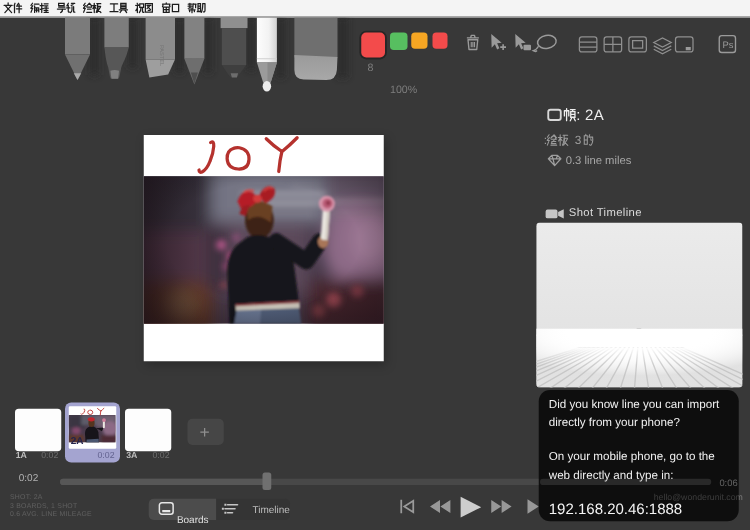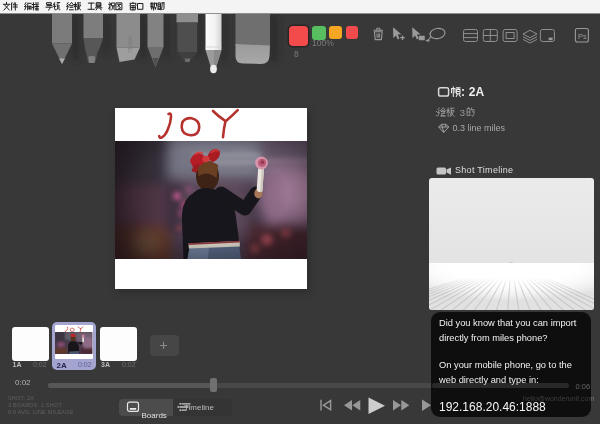--- a/index.html
+++ b/index.html
@@ -106,21 +106,21 @@
 <ellipse cx="213.5" cy="55" rx="3.4" ry="4.2" fill="#ececec"></ellipse>
 <rect x="235.5" y="0" width="34.5" height="32" fill="#6f6f6f"></rect>
 <path d="M235.5,30 L270,31.5 L269.5,42 Q269,50 261,50 L243.5,49.5 Q235.5,49.8 235.5,42 Z" fill="url(#erb)"></path>
   </svg>
 
 <div class="abs" style="left:289px;top:26px;width:19px;height:19.5px;background:#f34b4b;border-radius:4px;box-shadow:0 0 0 1.5px #262626"></div>
 <div class="abs" style="left:312px;top:26px;width:13.5px;height:13.5px;background:#57bf60;border-radius:3px"></div>
 <div class="abs" style="left:329px;top:26px;width:13px;height:13px;background:#f6a623;border-radius:3px"></div>
 <div class="abs" style="left:345.5px;top:26px;width:12.5px;height:13px;background:#f34b4b;border-radius:3px"></div>
 <div class="abs" style="left:294px;top:49px;font-size:8.5px;color:#7d7d7d">8</div>
-<div class="abs" style="left:312px;top:38px;font-size:8.5px;color:#7d7d7d">100%</div>
+<div class="abs" style="left:312px;top:66px;font-size:8.5px;color:#7d7d7d">100%</div>
 
 <svg class="abs" style="left:360px;top:24px" width="240" height="22" id="tbicons">
     <g stroke="#9a9a9a" fill="none" stroke-width="1.1" stroke-linejoin="round">
 <path d="M13.5,6.3 H23.1 M16.6,6 L17,4.3 H19.6 L20,6 M14.4,7.8 L15.2,15.6 H21.4 L22.2,7.8 Z"></path>
 <path d="M17,9.5 V13.8 M18.3,9.5 V13.8 M19.6,9.5 V13.8" stroke-width="0.9"></path>
 </g>
 <path d="M33,3.2 L33.3,14.2 L35.9,11.4 L37.7,15.5 L39.5,14.6 L37.7,10.6 L41.3,10.2 Z" fill="#9a9a9a"></path>
 <path d="M40.2,13.7 H44.8 M42.5,11.4 V16" stroke="#9a9a9a" stroke-width="1.3" fill="none"></path>
 <path d="M52.2,3.2 L52.5,14.2 L55.1,11.4 L56.9,15.5 L58.7,14.6 L56.9,10.6 L60.5,10.2 Z" fill="#9a9a9a"></path>
 <rect x="58.8" y="11.8" width="6" height="4.4" rx="0.8" fill="#9a9a9a"></rect>
@@ -245,21 +245,21 @@
 <g transform="translate(9.3,21.5) scale(1.15)">
       <path d="M1.6,0.3 V7.7 M0.3,2.2 H3 M1.6,2.5 L0.5,4.6 M1.7,2.5 L2.9,4.4 M3.6,0.6 H6.8 M4.4,0.6 C4.4,3.4 4,6 3.2,7.6 M4.6,2.7 H6.7 M4.7,2.9 L4.4,5.2 L6.9,7.7 M6.6,3.2 L4,7.5" fill="none" stroke="#9a9a9a" stroke-width="0.75" stroke-linecap="round"></path>
     </g>
 <g transform="translate(29.5,21.5) scale(1.15)">
       <path d="M0.8,0.9 H2.9 V6.9 H0.8 Z M0.8,3.9 H2.9 M1.85,0 V0.9 M4.6,0.2 L4,1.8 M4,1.9 H6.6 C6.9,4.3 6.5,6.3 5.5,7.5 C5,7.7 4.6,7.6 4.5,7 M5.3,3 L5.6,4.2" fill="none" stroke="#9a9a9a" stroke-width="0.75" stroke-linecap="round"></path>
     </g>
 <g stroke="#9e9e9e" stroke-width="1" fill="none" stroke-linejoin="round">
 <path d="M1.7,41 L4.4,38.3 H9 L11.7,41 L6.7,46.5 Z M1.7,41 H11.7 M4.4,38.3 L5.4,41 L6.7,46.5 M9,38.3 L8,41"></path>
 </g>
   </svg>
-<div class="abs" style="left:461px;top:85px;font-size:12px;font-weight:bold;color:#efefef;letter-spacing:0.2px">: 2A</div>
+<div class="abs" style="left:461px;top:85px;font-size:12px;font-weight:normal;color:#efefef;letter-spacing:0.2px">: 2A</div>
 <div class="abs" style="left:435px;top:106.5px;font-size:9.5px;color:#9a9a9a">: 2 <span style="display:inline-block;width:9px"></span> 3</div>
 <div class="abs" style="left:452.5px;top:122.5px;font-size:9px;color:#a8a8a8">0.3 line miles</div>
 <svg class="abs" style="left:436px;top:166px" width="16" height="10" id="camicon">
     <rect x="0.5" y="1.6" width="9.5" height="7" rx="1.5" fill="#c6c6c6"></rect>
 <path d="M10.5,3.6 L15,1.4 V8.8 L10.5,6.6 Z" fill="#c6c6c6"></path>
   </svg>
 <div class="abs" style="left:455px;top:165px;font-size:9px;color:#dedede;letter-spacing:0.3px">Shot Timeline</div>
 <svg class="abs" style="left:429px;top:178px" width="165" height="132" id="shotgen">
     <defs>
 <clipPath id="sgclip">
@@ -346,21 +346,21 @@
 <path d="M14.3,19.5 L23.9,19 L24.1,22 L14.1,22 Z" fill="#4a5670"></path>
 </g>
   </svg>
 <svg class="abs" style="left:60px;top:325.5px" width="28" height="7" id="minijoy">
     <g fill="none" stroke="#c04440" stroke-width="0.8" stroke-linecap="round">
 <path d="M7.2,1.2 Q8,1 7.8,2.4 Q7.5,4 6,5.2 Q5,5.8 4.8,5.2"></path>
 <path d="M11.5,2.2 Q10,2.6 10.2,4 Q10.4,5.6 12.3,5.6 Q14.2,5.5 14.2,3.8 Q14.2,2.2 12.3,2"></path>
 <path d="M18,0.8 Q19.3,2 20.6,2.8 M23.2,0.6 Q22,1.8 20.7,2.8 M20.7,2.7 Q20.3,4.3 20.2,6"></path>
 </g>
   </svg>
-<div class="abs" style="left:56.5px;top:361px;font-size:8px;font-weight:bold;color:#24244d">2A</div>
+<div class="abs" style="left:56.5px;top:348px;font-size:8px;font-weight:bold;color:#24244d">2A</div>
 <div class="abs" style="left:78px;top:360.5px;font-size:7px;color:#62628f">0:02</div>
 <div class="abs" style="left:100px;top:326.5px;width:37px;height:34px;background:#fdfdfd;border-radius:3px"></div>
 <div class="abs" style="left:101px;top:360.5px;font-size:7px;font-weight:bold;color:#bdbdbd">3A</div>
 <div class="abs" style="left:122px;top:360.5px;font-size:7px;color:#6e6e6e">0:02</div>
 <div class="abs" style="left:150px;top:334.5px;width:28.5px;height:21px;background:#464646;border-radius:4px"></div>
 <div class="abs" style="left:159.5px;top:337px;font-size:14px;color:#8e8e8e">+</div>
 
 <div class="abs" style="left:15px;top:377.5px;font-size:8px;color:#b2b2b2">0:02</div>
 <div class="abs" style="left:48px;top:382.5px;width:521px;height:5.5px;background:#484848;border-radius:3px"></div>
 <div class="abs" style="left:48px;top:382.5px;width:165px;height:5.5px;background:#575757;border-radius:3px"></div>
@@ -377,31 +377,31 @@
 <g stroke="#c5c5c5" stroke-width="1.3" stroke-linecap="round">
 <line x1="56" y1="2.8" x2="64" y2="2.8"></line>
       <line x1="54" y1="6" x2="62" y2="6"></line>
       <line x1="56" y1="9.2" x2="60" y2="9.2"></line>
 </g>
 <rect x="53.5" y="2" width="1.6" height="1.6" fill="#c5c5c5"></rect>
     <rect x="51.5" y="5.2" width="1.6" height="1.6" fill="#c5c5c5"></rect>
     <rect x="53.5" y="8.4" width="1.6" height="1.6" fill="#c5c5c5"></rect>
   </svg>
 <div class="abs" style="left:141.5px;top:411px;font-size:8px;color:#e0e0e0">Boards</div>
-<div class="abs" style="left:184px;top:403px;font-size:8px;color:#bdbdbd">Timeline</div>
+<div class="abs" style="left:202px;top:403px;font-size:8px;color:#bdbdbd">Timeline</div>
 <svg class="abs" style="left:315px;top:396px" width="120" height="20" id="transport">
     <g fill="none" stroke="#9a9a9a" stroke-width="1.4">
       <path d="M6,3.8 V14.6"></path>
       <path d="M15.6,4.6 V13.8 L8.4,9.2 Z"></path>
     </g>
 <path d="M37,4 V14.4 L29,9.2 Z M45.3,4 V14.4 L37.3,9.2 Z" fill="#989898"></path>
 <path d="M53.5,1.4 V18 L70,9.7 Z" fill="#cdcdcd"></path>
 <path d="M78,4 V14.4 L86,9.2 Z M86.3,4 V14.4 L94.3,9.2 Z" fill="#989898"></path>
 <path d="M107,3.4 V15 L116,9.2 Z" fill="#989898"></path>
   </svg>
 
 <div class="abs" style="left:431px;top:312px;width:160px;height:104.5px;background:rgba(8,8,8,0.87);border-radius:9px"></div>
-<div class="abs" style="left:439px;top:316px;width:146px;font-size:9.3px;color:#f2f2f2;line-height:15.2px">Did you know that you can import directly from miles phone?</div>
+<div class="abs" style="left:439px;top:316px;width:146px;font-size:9.3px;color:#f2f2f2;line-height:15.2px">Did you know line you can import directly from your phone?</div>
 <div class="abs" style="left:439px;top:357.5px;width:146px;font-size:9.3px;color:#f2f2f2;line-height:15.2px">On your mobile phone, go to the web directly and type in:</div>
 <div class="abs" style="left:439px;top:399.5px;font-size:12px;color:#f5f5f5">192.168.20.46:1888</div>
 <div class="abs" style="left:432px;top:382.5px;width:137px;height:5.5px;background:rgba(130,130,130,0.22);border-radius:3px"></div>
 <div class="abs" style="left:575.5px;top:381.5px;font-size:7.5px;color:rgba(170,170,170,0.5)">0:06</div>
 <div class="abs" style="left:523px;top:395px;font-size:7px;color:rgba(160,160,160,0.28)">hello@wonderunit.com</div>
 
 </body></html>

